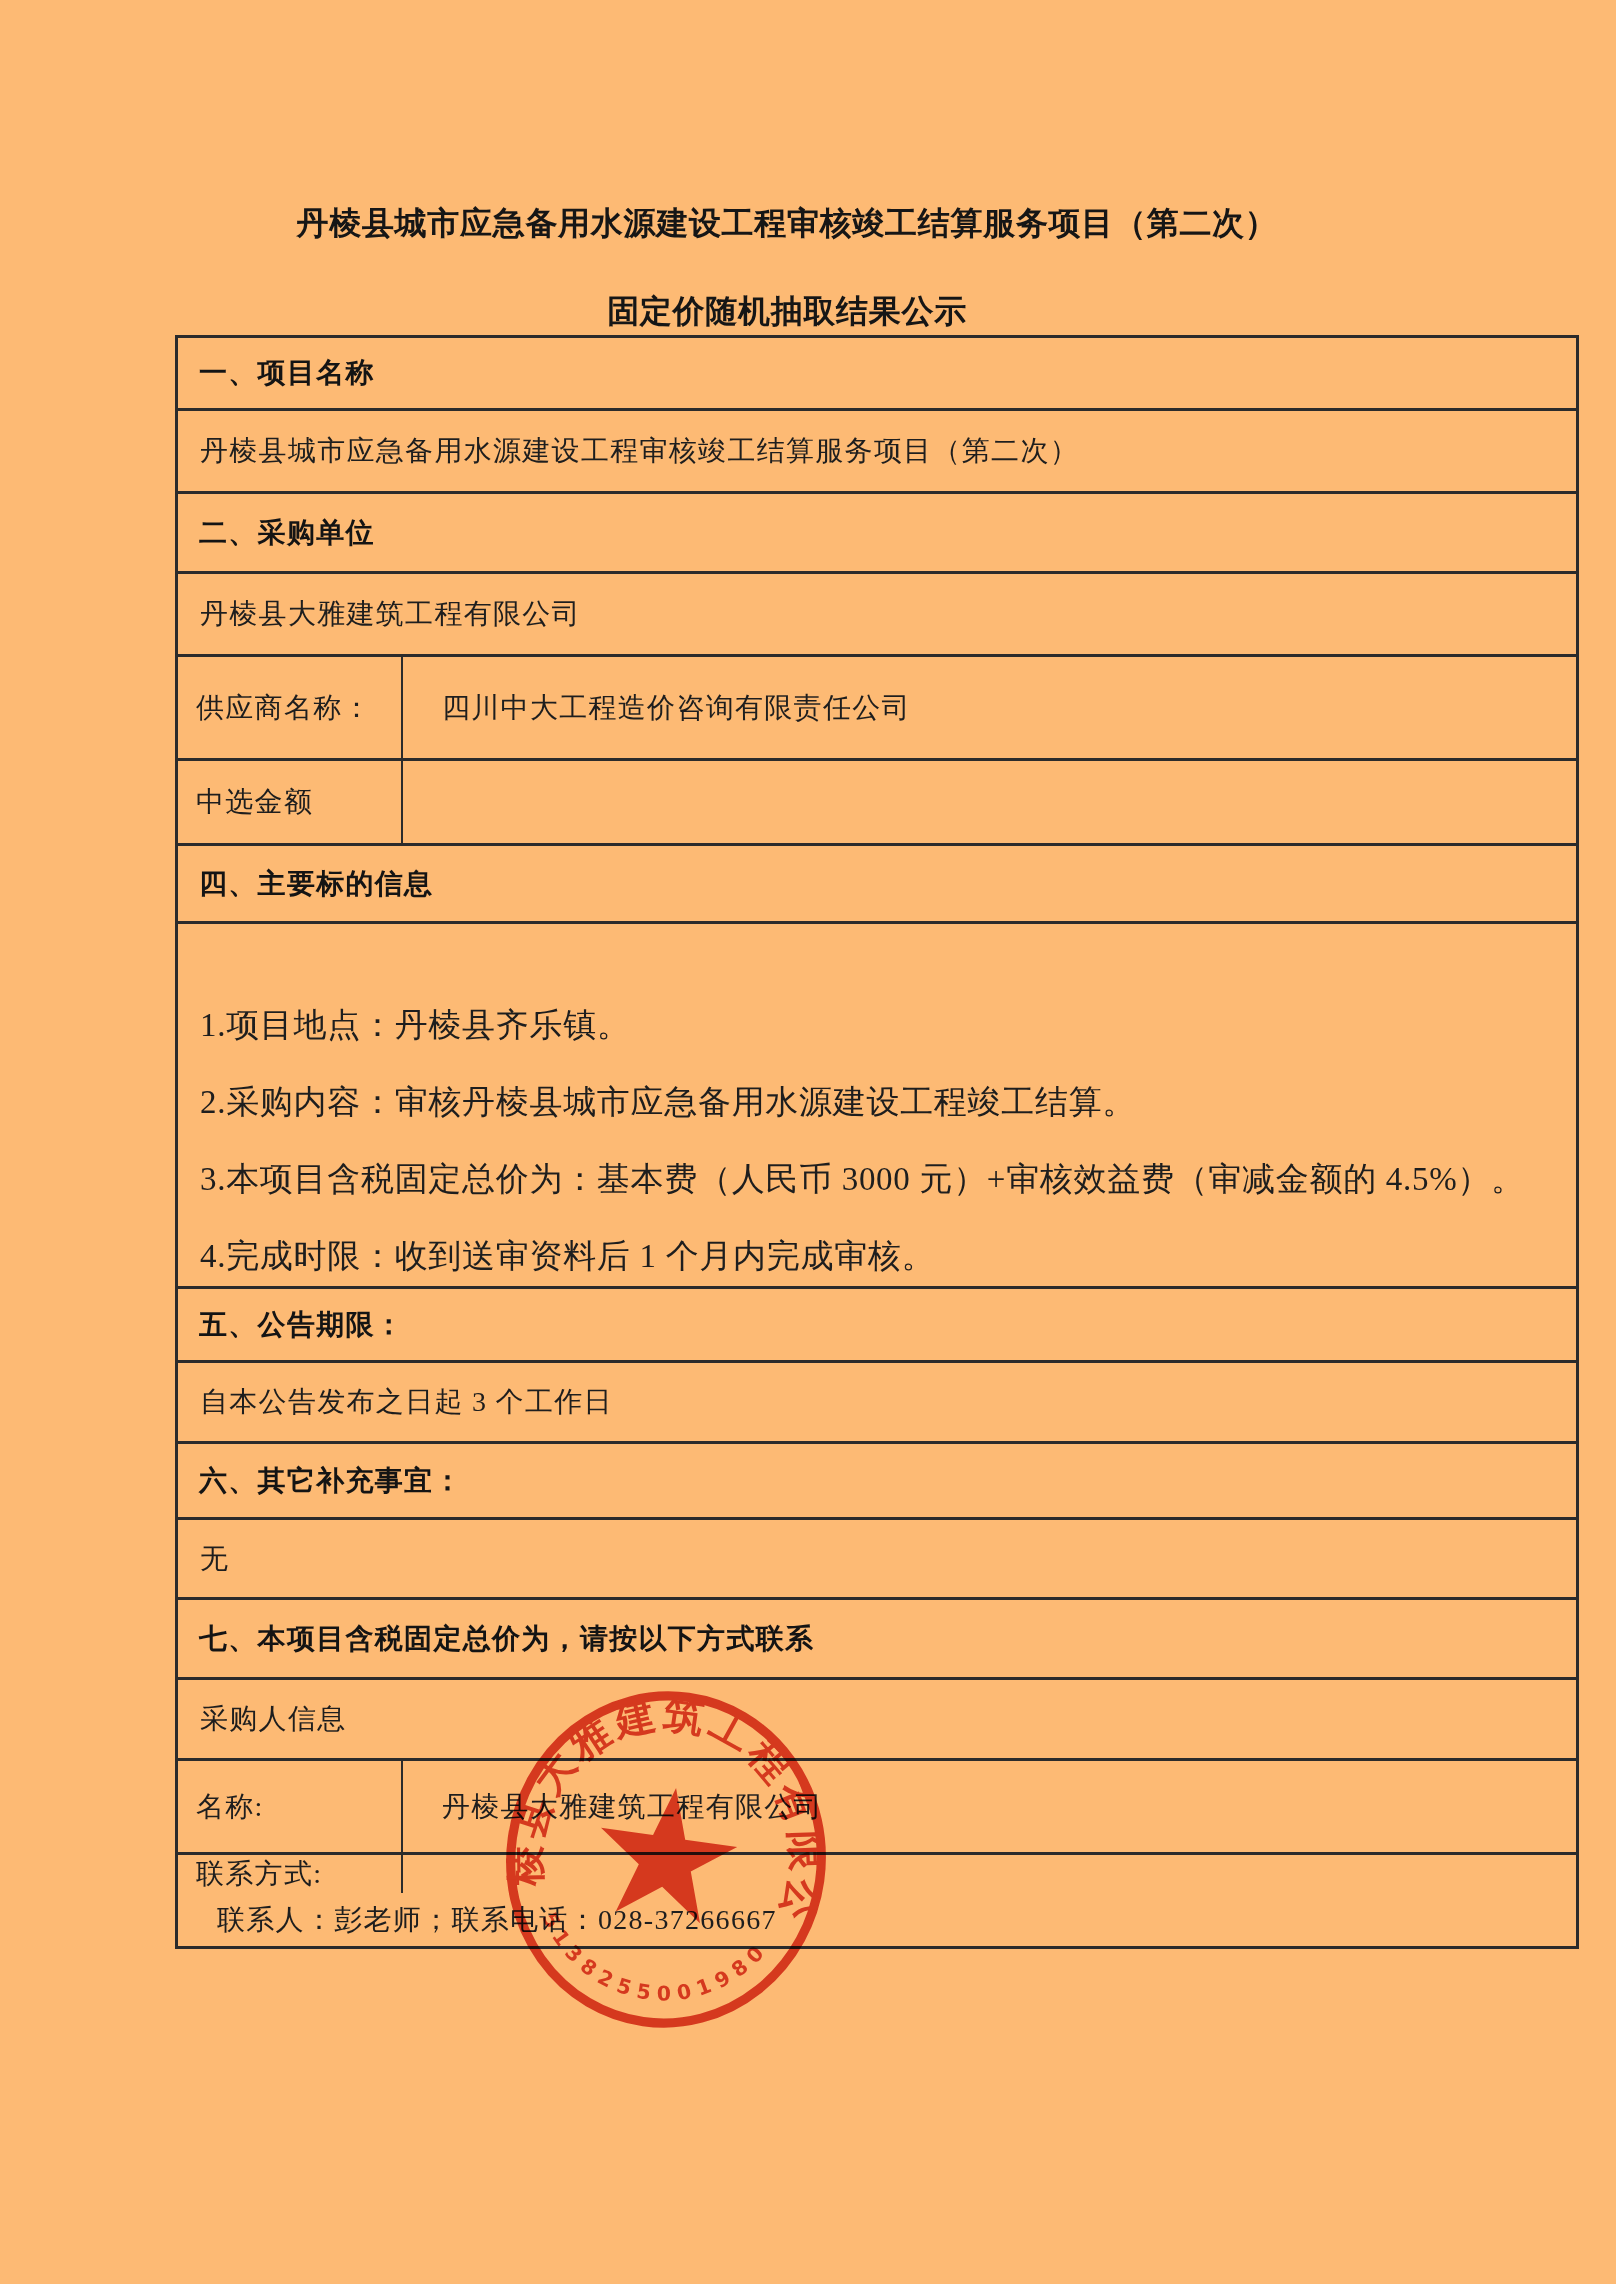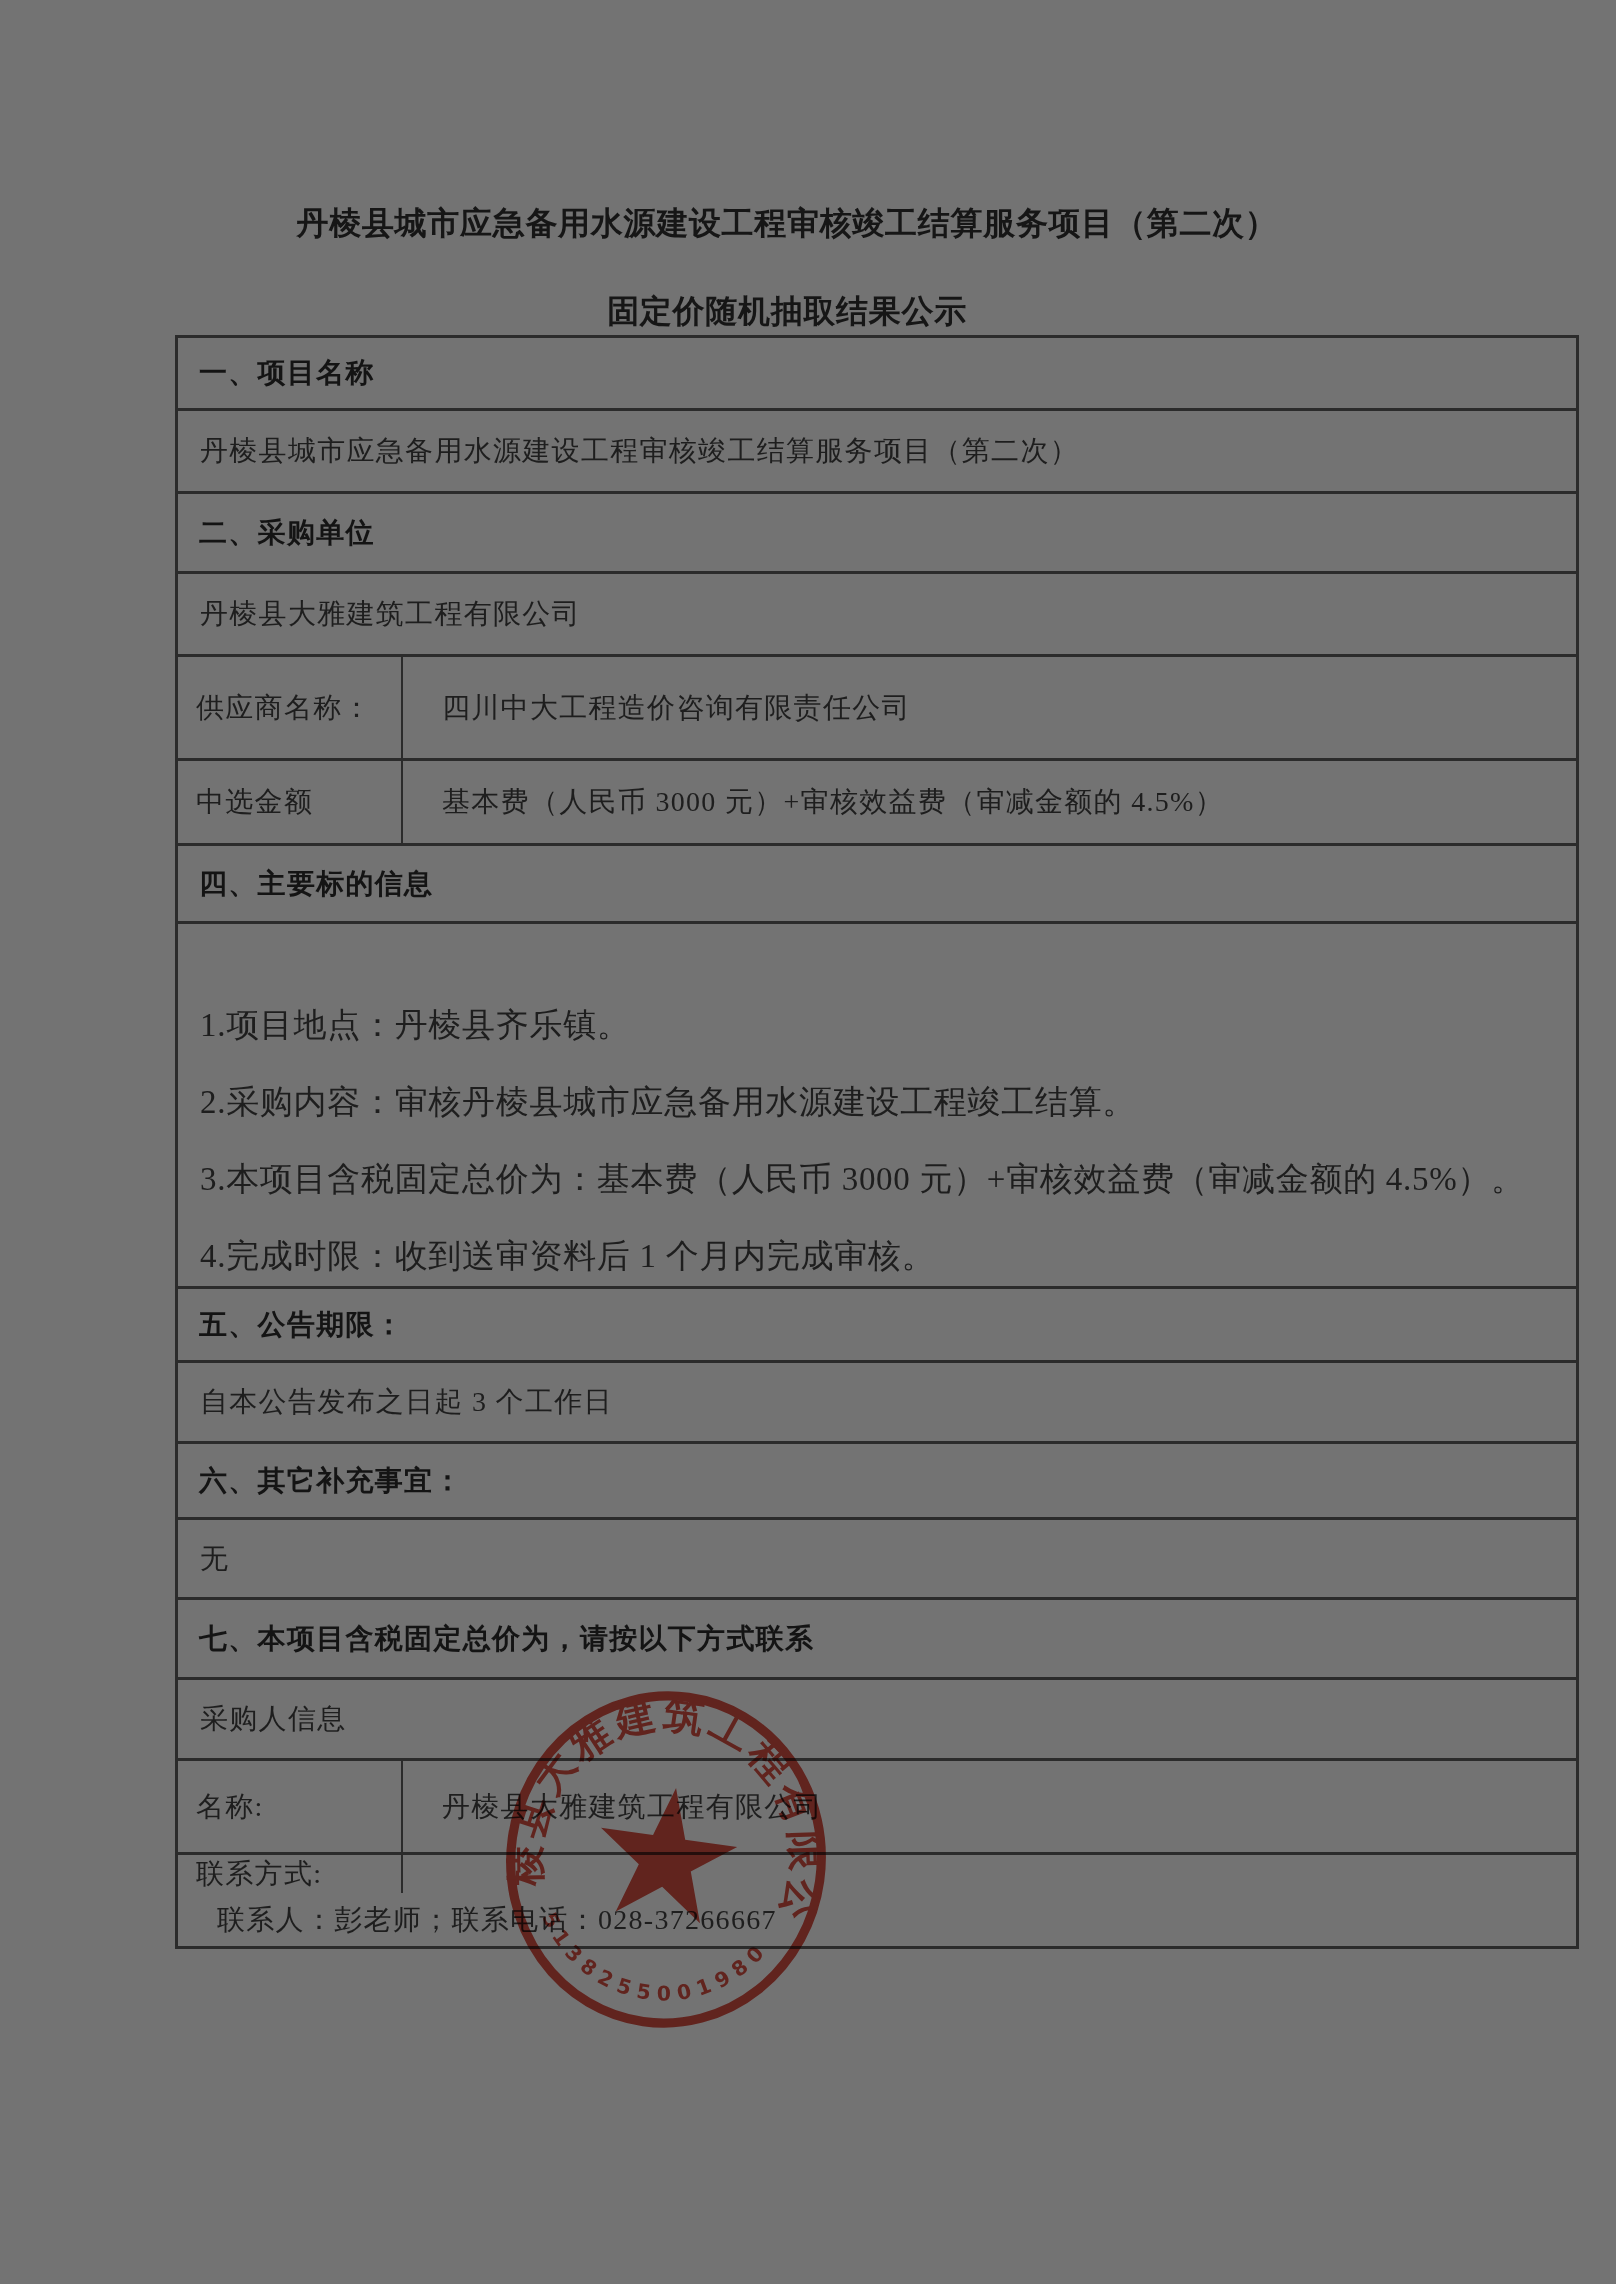--- a/index.html
+++ b/index.html
@@ -4,21 +4,21 @@
 <style>
   html,body{margin:0;padding:0;}
   body{
     width:1617px;height:2284px;
     background:#f8f2f6;
     font-family:"Liberation Serif", serif;
     color:#1e1e1e;
     position:relative;
     overflow:hidden;
   }
-  .page{position:absolute;inset:0;background:#737373;padding-left:29px;}
+  .page{position:absolute;inset:0;background:#fdba74;padding-left:29px;}
 
   .title{
     position:absolute;left:175px;width:1224px;
     text-align:center;
     font-family:"Liberation Sans", sans-serif;
     font-weight:bold;
     font-size:32px;
     line-height:1;
     color:#161616;
     letter-spacing:0.7px;
@@ -145,21 +145,20 @@
     </div>
 
 
     <div class="row pair r6">
       <div class="cell-label">供应商名称：</div>
       <div class="cell-value">四川中大工程造价咨询有限责任公司</div>
     </div>
 
     <div class="row pair r7">
       <div class="cell-label">中选金额</div>
-      <div class="cell-value">基本费（人民币 3000 元）+审核效益费（审减金额的 4.5%）</div>
     </div>
 
     <div class="row header r8">
       <span>四、主要标的信息</span>
     </div>
 
     <div class="row r9">
       <div class="biglines">
         <p>1.项目地点：丹棱县齐乐镇。</p>
         <p>2.采购内容：审核丹棱县城市应急备用水源建设工程竣工结算。</p>

